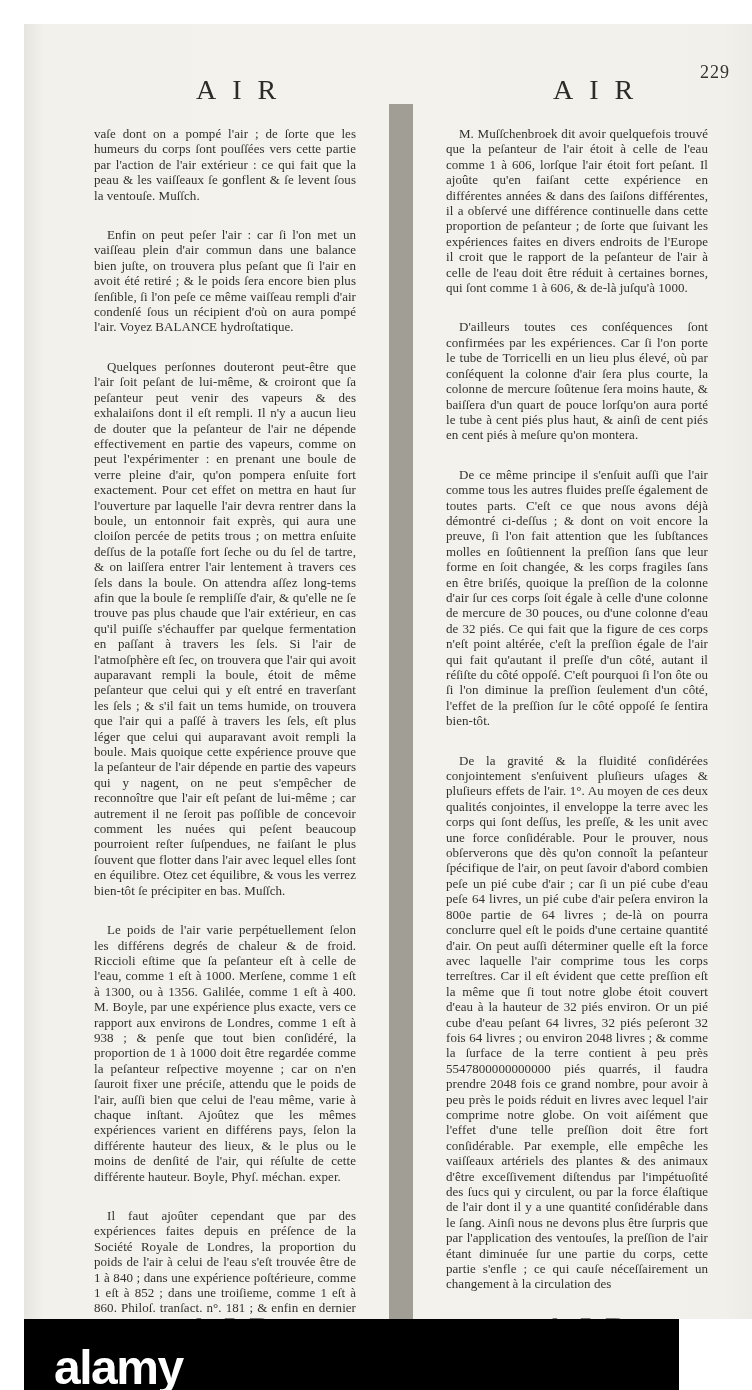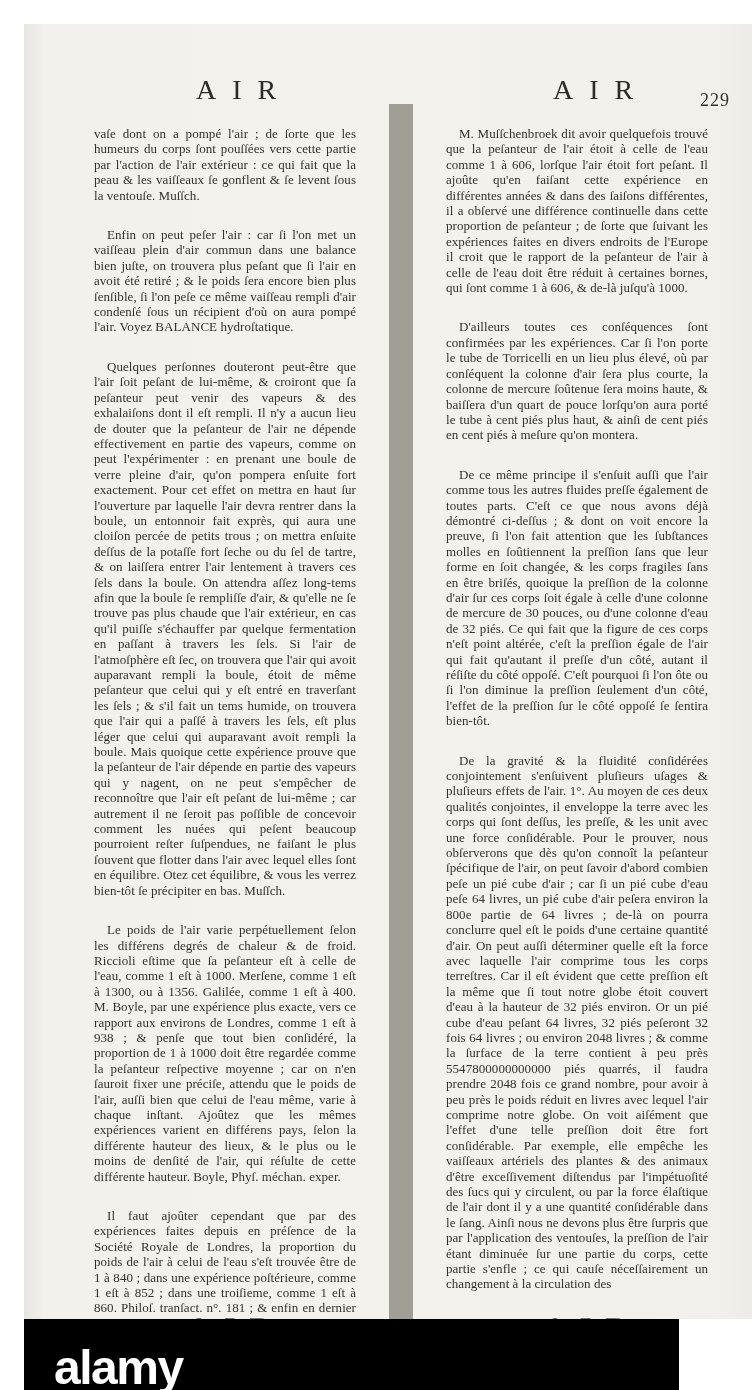--- a/index.html
+++ b/index.html
@@ -25,21 +25,21 @@
     position: absolute;
     font-size: 28px;
     letter-spacing: 16px;
     color: #2d2b27;
   }
   .running-title.left  { left: 160px; }
   .running-title.right { left: 517px; }
   .page-number {
     position: absolute;
     right: 34px;
-    top: 28px;
+    top: 0;
     font-size: 18px;
     letter-spacing: 1px;
     color: #35332e;
   }
 
   .columns {
     position: absolute;
     top: 66px;
     left: 34px;
     right: 32px;

